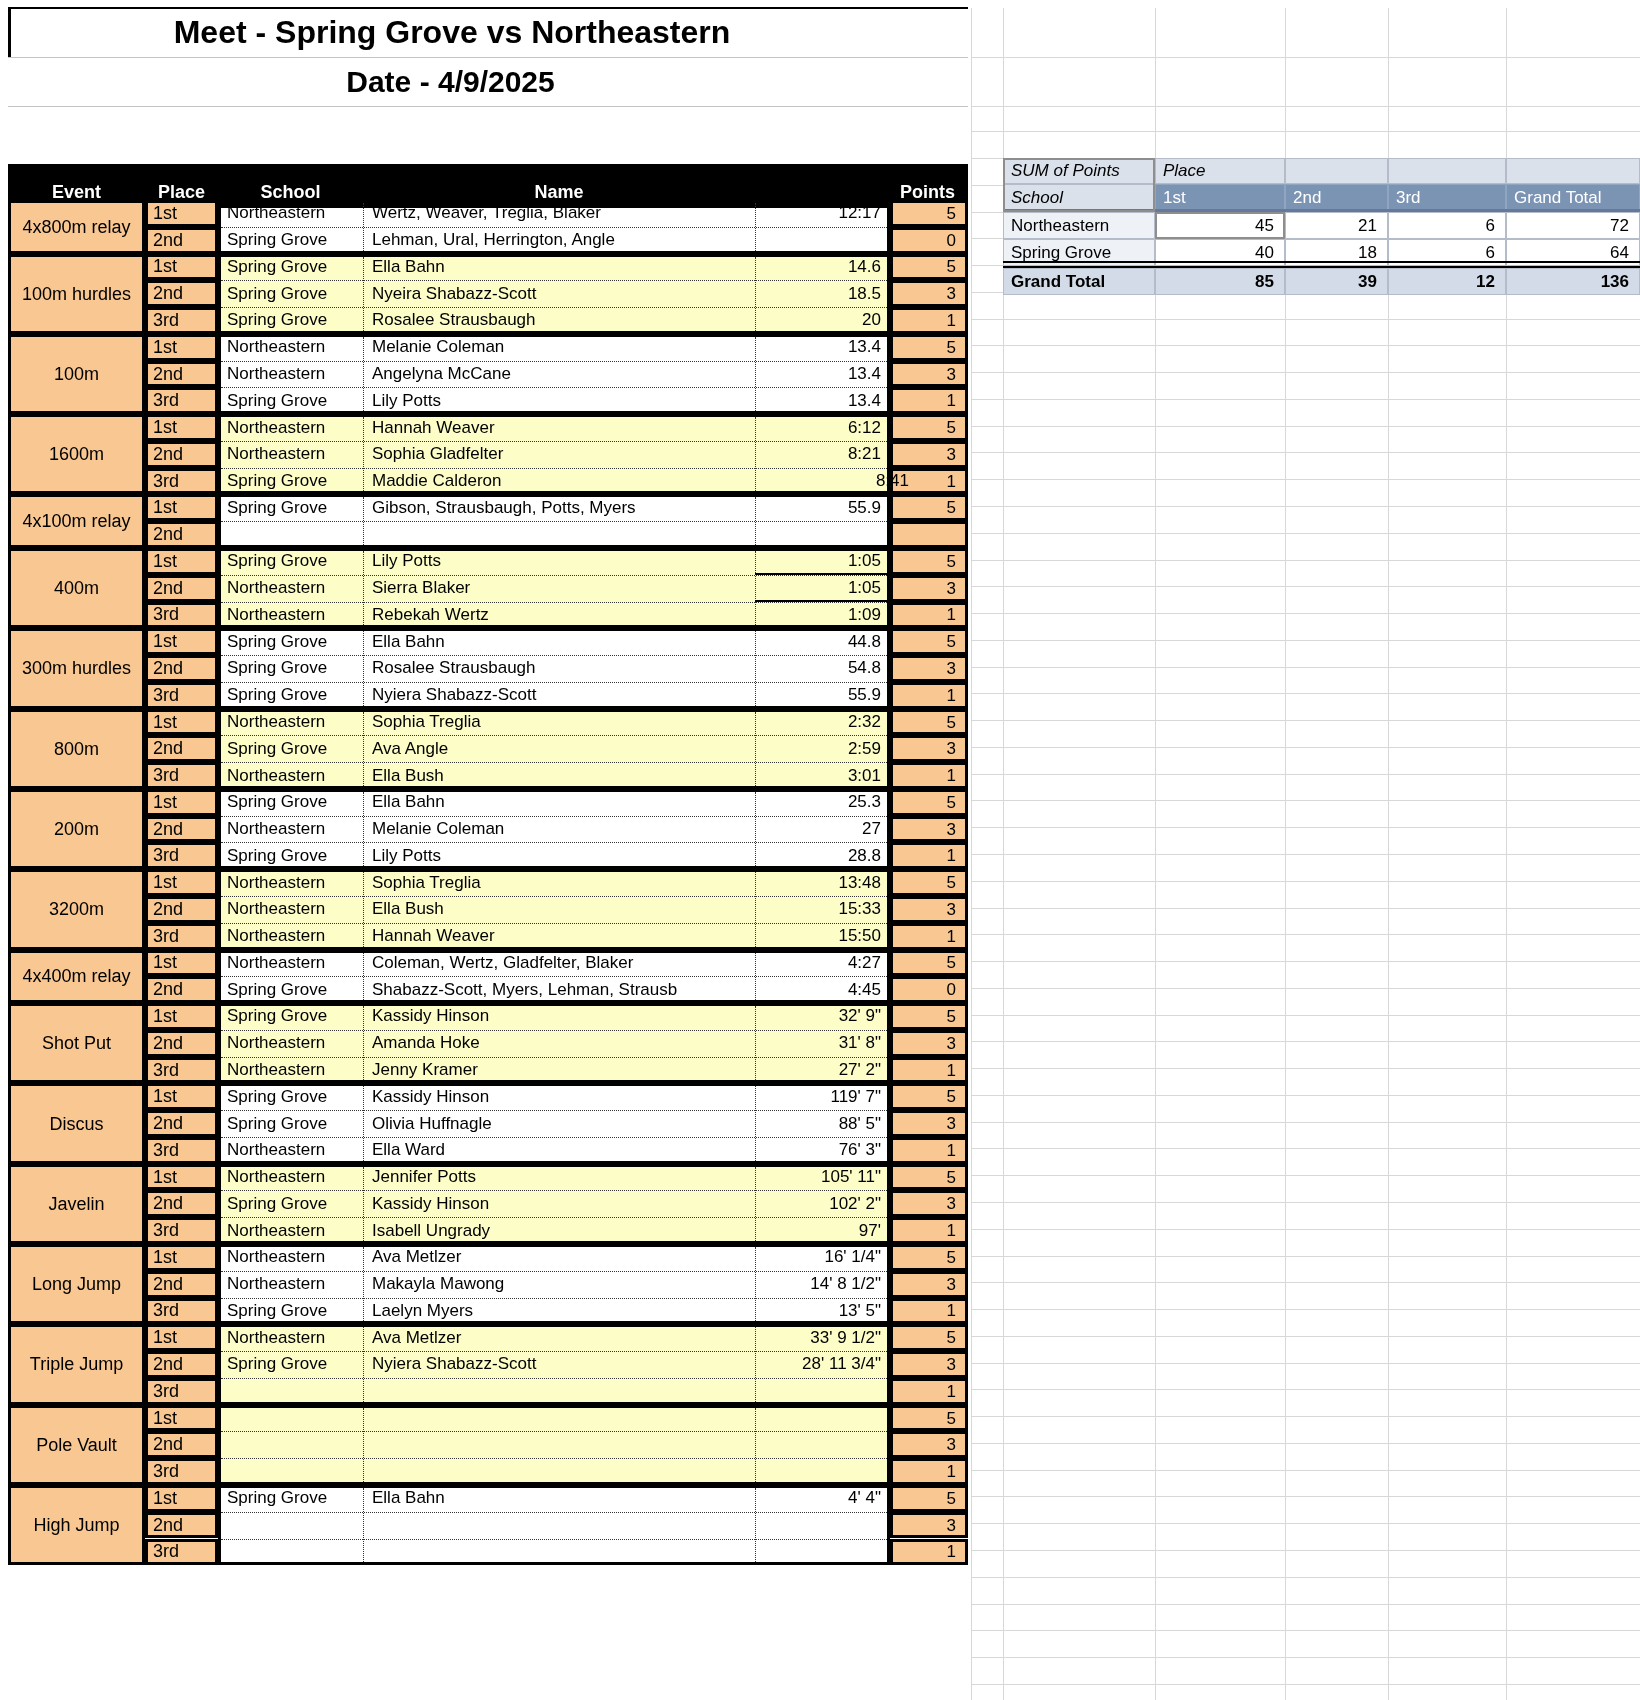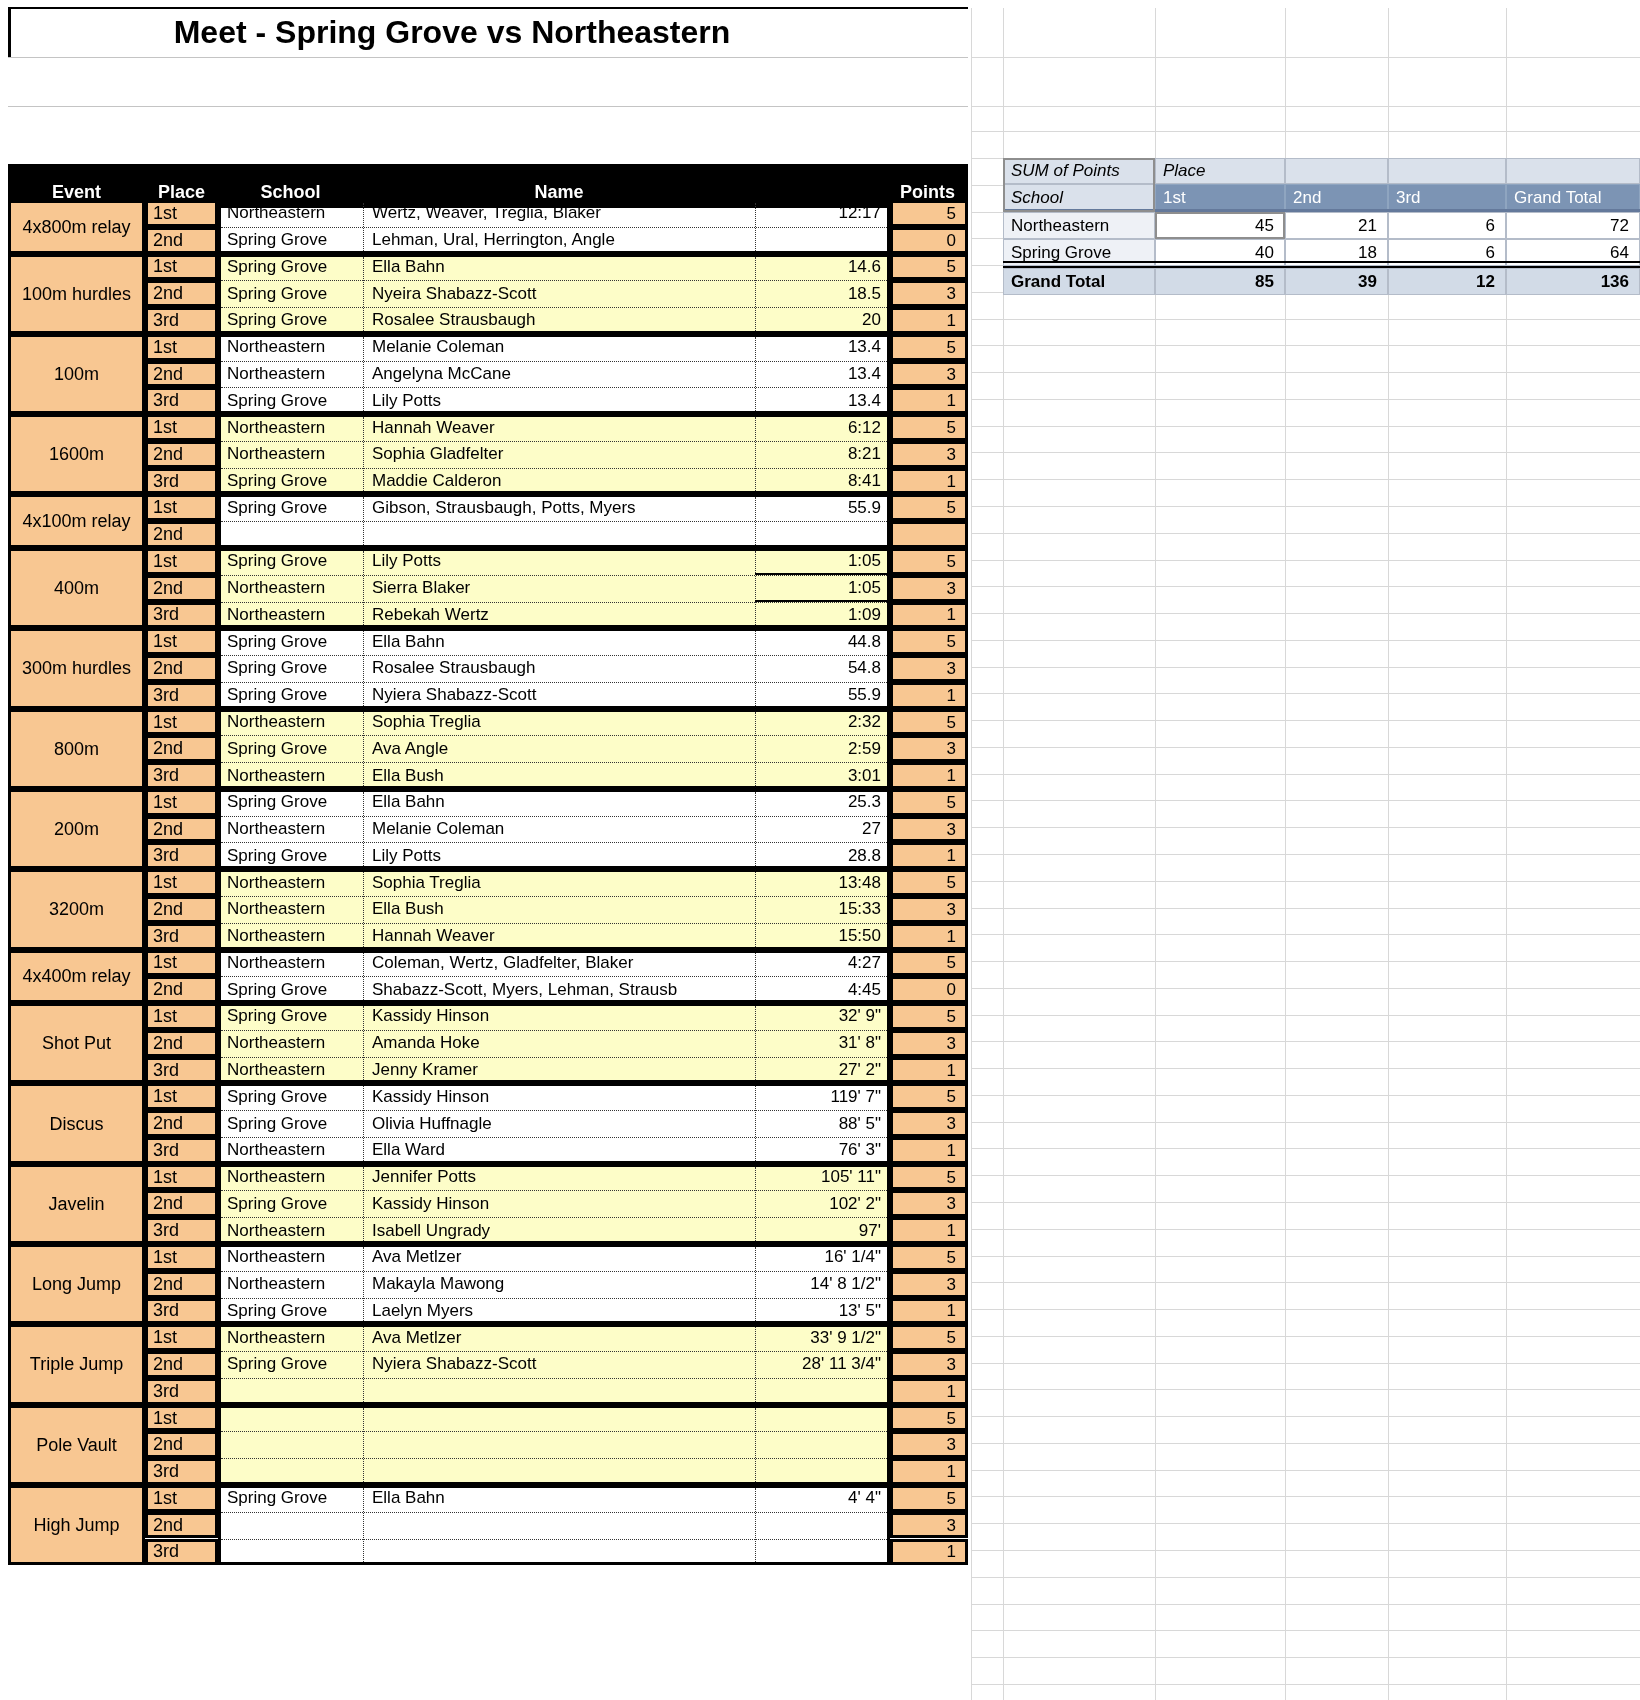--- a/index.html
+++ b/index.html
@@ -115,20 +115,21 @@
       <div class="gl" style="left: 971px; top: 1577px; width: 669px; height: 1px;"></div>
       <div class="gl" style="left: 971px; top: 1604px; width: 669px; height: 1px;"></div>
       <div class="gl" style="left: 971px; top: 1630px; width: 669px; height: 1px;"></div>
       <div class="gl" style="left: 971px; top: 1657px; width: 669px; height: 1px;"></div>
       <div class="gl" style="left: 971px; top: 1684px; width: 669px; height: 1px;"></div>
     </div>
 
   <div class="blackline" style="left:8px;top:7px;width:960px;height:2px;"></div>
   <div class="cell title" style="left:8px;top:8px;width:885px;height:49px;">Meet - Spring Grove vs Northeastern</div>
   <div class="grayline" style="left:8px;top:57px;width:960px;height:1px;"></div>
+  <div class="cell datecell" style="left:8px;top:57px;width:885px;height:49px;">Date - 4/9/2025</div>
   <div class="grayline" style="left:8px;top:106px;width:960px;height:1px;"></div>
 
   <div class="abs thead" style="left:8px;top:164px;width:960px;height:44px;">
     <div class="hlab" style="left:0;top:0;width:137px;height:44px;">Event</div>
     <div class="hlab" style="left:137px;top:0;width:73px;height:44px;">Place</div>
     <div class="hlab" style="left:210px;top:0;width:145px;height:44px;">School</div>
     <div class="hlab" style="left:355px;top:0;width:392px;height:44px;">Name</div>
     <div class="hlab right" style="left:747px;top:0;width:132px;height:44px;margin-top:41px;">
       <div>Time/</div>
       <div>Distance</div>
@@ -206,21 +207,21 @@
       <div class="hdot" style="left: 221px; top: 440.93px; width: 666px; height: 0px;"></div>
       <div class="cell plc" style="left: 145px; top: 440.93px; width: 73px; height: 26.77px;">2nd</div>
       <div class="txt sch" style="left: 221px; top: 440.93px; width: 142px; height: 26.77px;">Northeastern</div>
       <div class="txt nm" style="left: 364px; top: 440.93px; width: 391px; height: 26.77px;">Sophia Gladfelter</div>
       <div class="txt tm" style="left: 756px; top: 440.93px; width: 131px; height: 26.77px;">8:21</div>
       <div class="cell pts" style="left: 890px; top: 440.93px; width: 78px; height: 26.77px;">3</div>
       <div class="hdot" style="left: 221px; top: 467.7px; width: 666px; height: 0px;"></div>
       <div class="cell plc" style="left: 145px; top: 467.7px; width: 73px; height: 26.77px;">3rd</div>
       <div class="txt sch" style="left: 221px; top: 467.7px; width: 142px; height: 26.77px;">Spring Grove</div>
       <div class="txt nm" style="left: 364px; top: 467.7px; width: 391px; height: 26.77px;">Maddie Calderon</div>
-      <div class="txt tm" style="left: 756px; top: 467.7px; width: 131px; height: 26.77px;">8:41</div>
+      <div class="txt tm" style="left: 784px; top: 467.7px; width: 131px; height: 26.77px;">8:41</div>
       <div class="cell pts" style="left: 890px; top: 467.7px; width: 78px; height: 26.77px;">1</div>
       <div class="cell evt" style="left: 8px; top: 494.47px; width: 137px; height: 53.54px;">4x100m relay</div>
       <div class="abs blk wht" style="left: 218px; top: 494.47px; width: 672px; height: 53.54px;"></div>
       <div class="vdot" style="left: 363px; top: 497.47px; width: 0px; height: 47.54px;"></div>
       <div class="vdot" style="left: 755px; top: 497.47px; width: 0px; height: 47.54px;"></div>
       <div class="cell plc" style="left: 145px; top: 494.47px; width: 73px; height: 26.77px;">1st</div>
       <div class="txt sch" style="left: 221px; top: 494.47px; width: 142px; height: 26.77px;">Spring Grove</div>
       <div class="txt nm" style="left: 364px; top: 494.47px; width: 391px; height: 26.77px;">Gibson, Strausbaugh, Potts, Myers</div>
       <div class="txt tm" style="left: 756px; top: 494.47px; width: 131px; height: 26.77px;">55.9</div>
       <div class="cell pts" style="left: 890px; top: 494.47px; width: 78px; height: 26.77px;">5</div>

